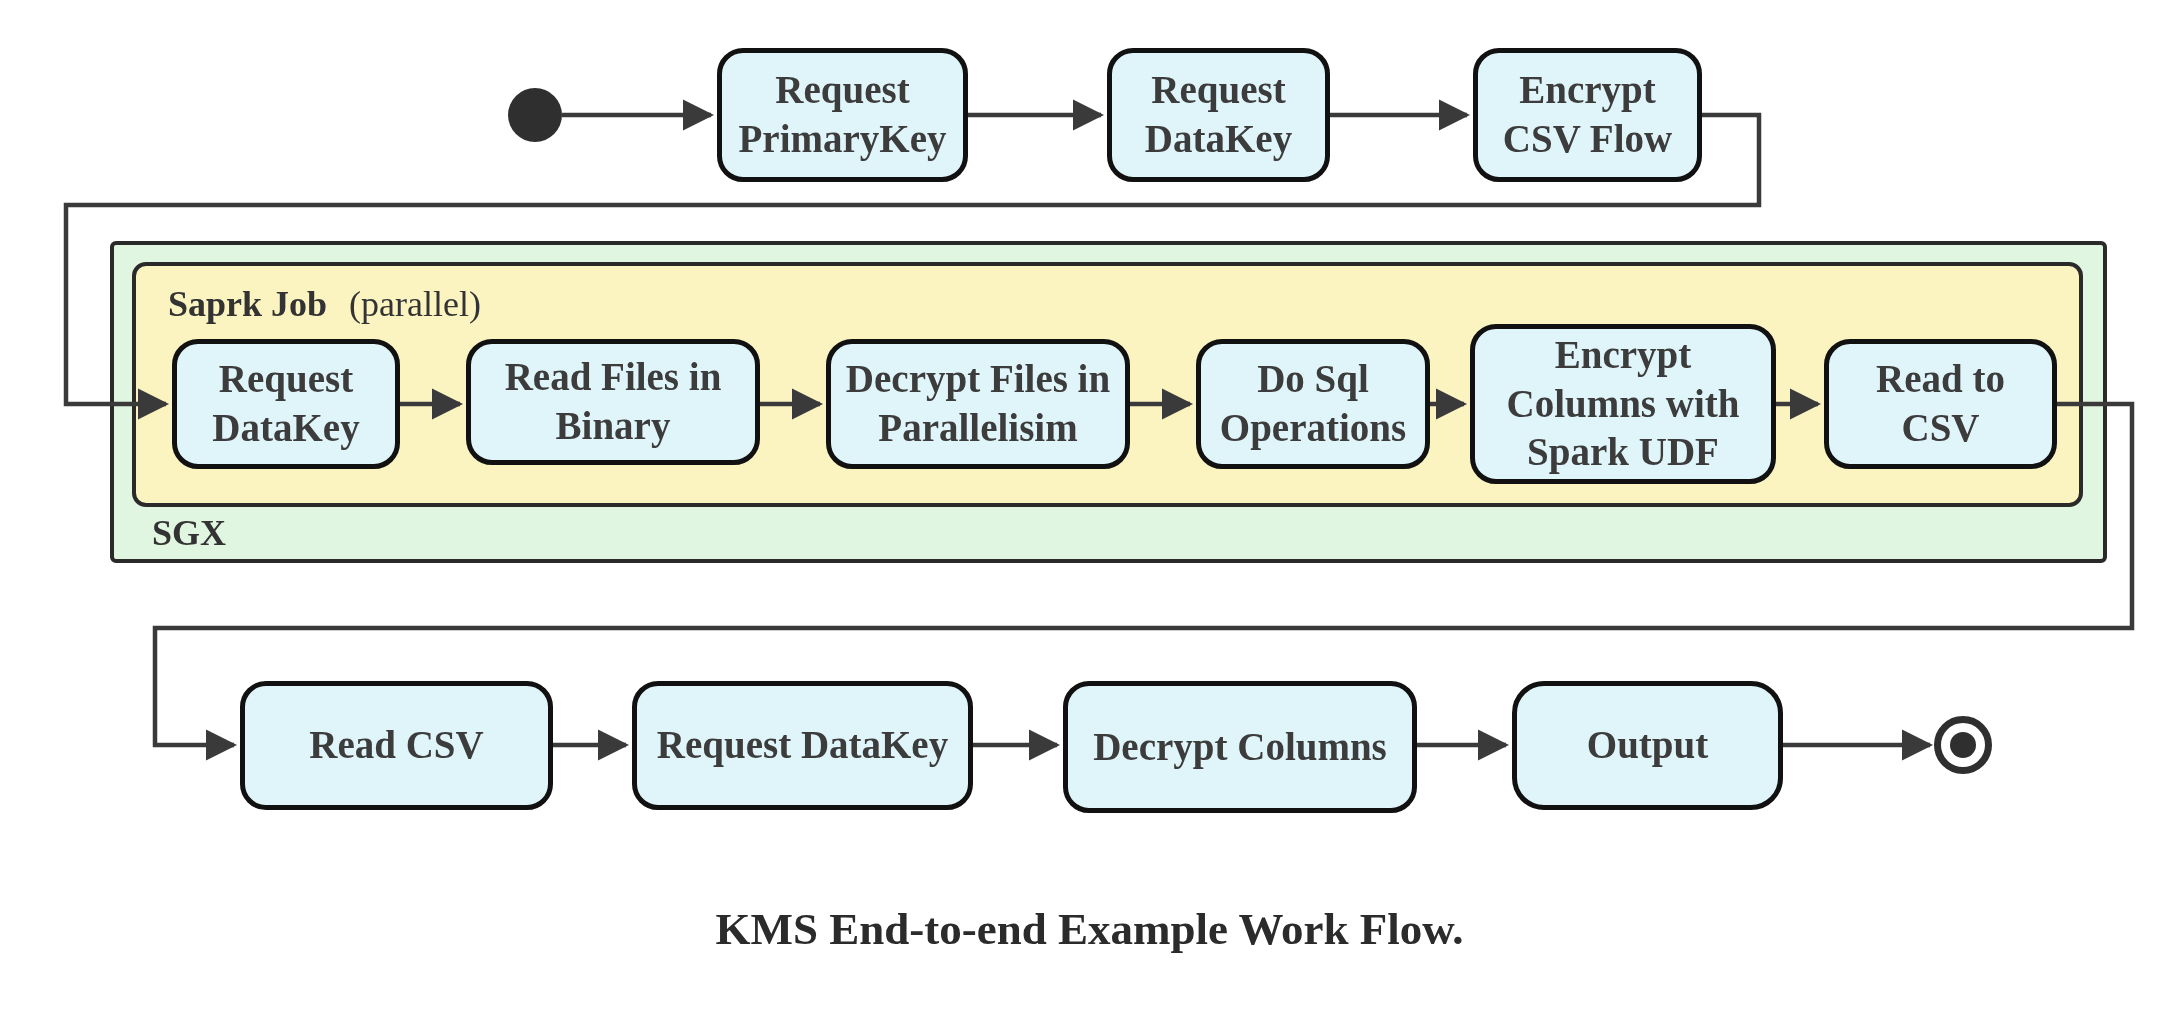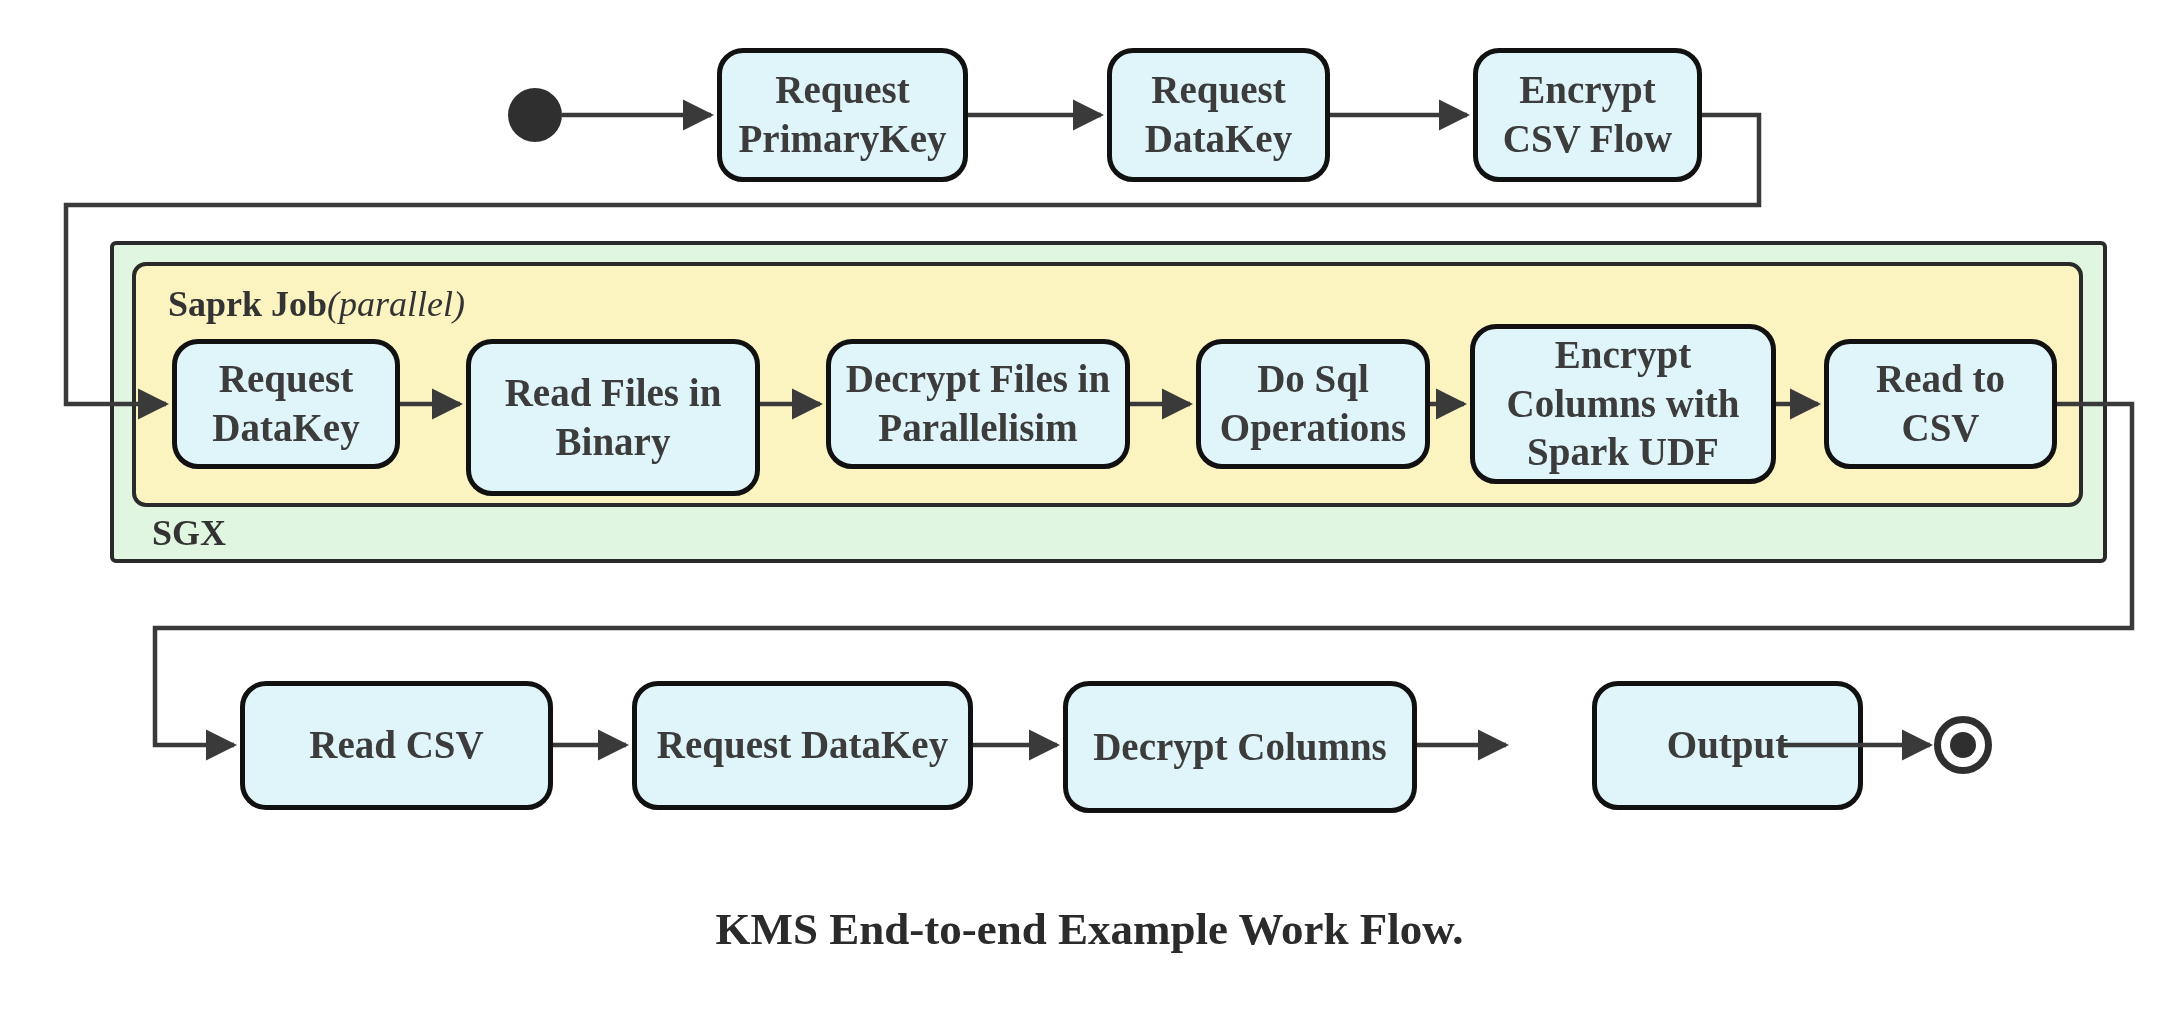--- a/index.html
+++ b/index.html
@@ -42,21 +42,21 @@
     z-index: 2;
   }
   .container-label {
     position: absolute;
     font-size: 36px;
     color: var(--container-text, #333);
     white-space: nowrap;
     z-index: 3;
   }
   .container-label .bold-part { font-weight: 700; font-style: normal; }
-  .container-label .italic-part { font-weight: 400; font-style: italic; margin-left: 0; }
+  .container-label .italic-part { font-weight: 400; margin-left: 22px; }
 
   .node {
     position: absolute;
     box-sizing: border-box;
     background: var(--activity-fill, #dff5fa);
     border: 5px solid var(--activity-border, #111);
     border-radius: 26px;
     z-index: 4;
     display: flex;
     align-items: center;
@@ -142,25 +142,25 @@
   <div class="start-dot" style="left:508px; top:88px;"></div>
   <div class="end-ring" style="left:1934px; top:716px;">
     <div class="end-dot"></div>
   </div>
 
   <div class="node" style="left:717px; top:48px; width:251px; height:134px;">Request PrimaryKey</div>
   <div class="node" style="left:1107px; top:48px; width:223px; height:134px;">Request DataKey</div>
   <div class="node" style="left:1473px; top:48px; width:229px; height:134px;">Encrypt CSV Flow</div>
 
   <div class="node" style="left:172px; top:339px; width:228px; height:130px;">Request DataKey</div>
-  <div class="node" style="left:466px; top:339px; width:294px; height:157px;">Read Files in Binary</div>
+  <div class="node" style="left:466px; top:339px; width:294px; height:126px;">Read Files in Binary</div>
   <div class="node" style="left:826px; top:339px; width:304px; height:130px;">Decrypt Files in Parallelisim</div>
   <div class="node" style="left:1196px; top:339px; width:234px; height:130px;">Do Sql Operations</div>
   <div class="node" style="left:1470px; top:324px; width:306px; height:160px;">Encrypt Columns with Spark UDF</div>
   <div class="node" style="left:1824px; top:339px; width:233px; height:130px;">Read to CSV</div>
 
   <div class="node" style="left:240px; top:681px; width:313px; height:129px;">Read CSV</div>
   <div class="node" style="left:632px; top:681px; width:341px; height:129px;">Request DataKey</div>
   <div class="node" style="left:1063px; top:681px; width:354px; height:132px;">Decrypt Columns</div>
-  <div class="node" style="left:1592px; top:681px; width:271px; height:129px;">Output</div>
+  <div class="node" style="left:1512px; top:681px; width:271px; height:129px;border-radius:32px;">Output</div>
 
   <div class="caption">KMS End-to-end Example Work Flow.</div>
 </div>
 
 </body></html>

